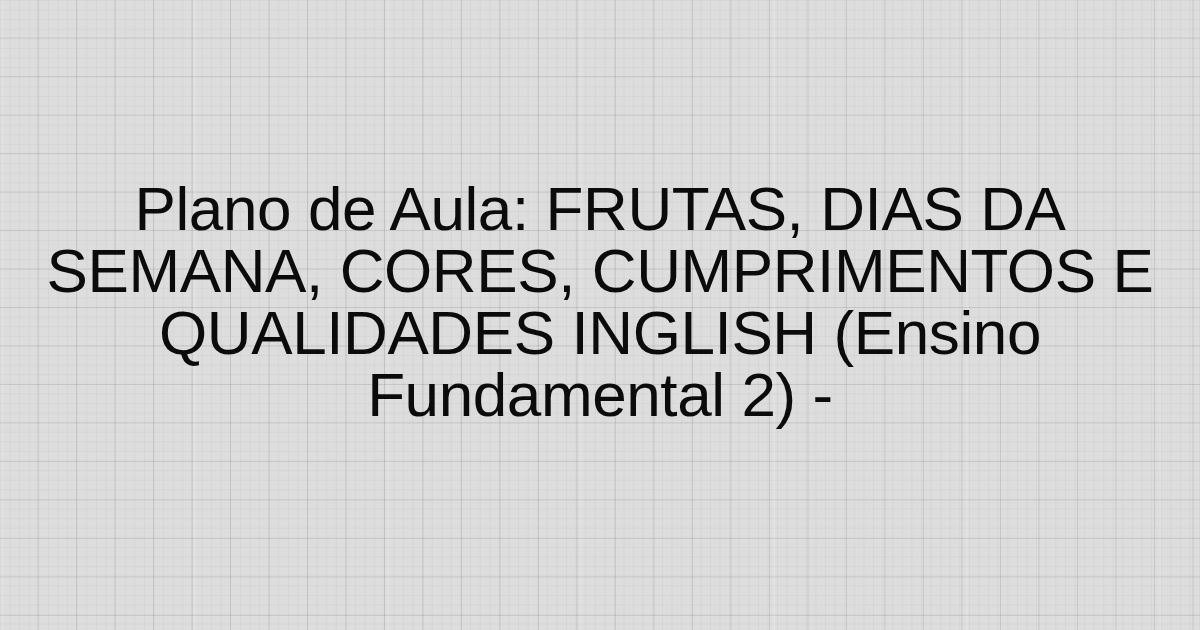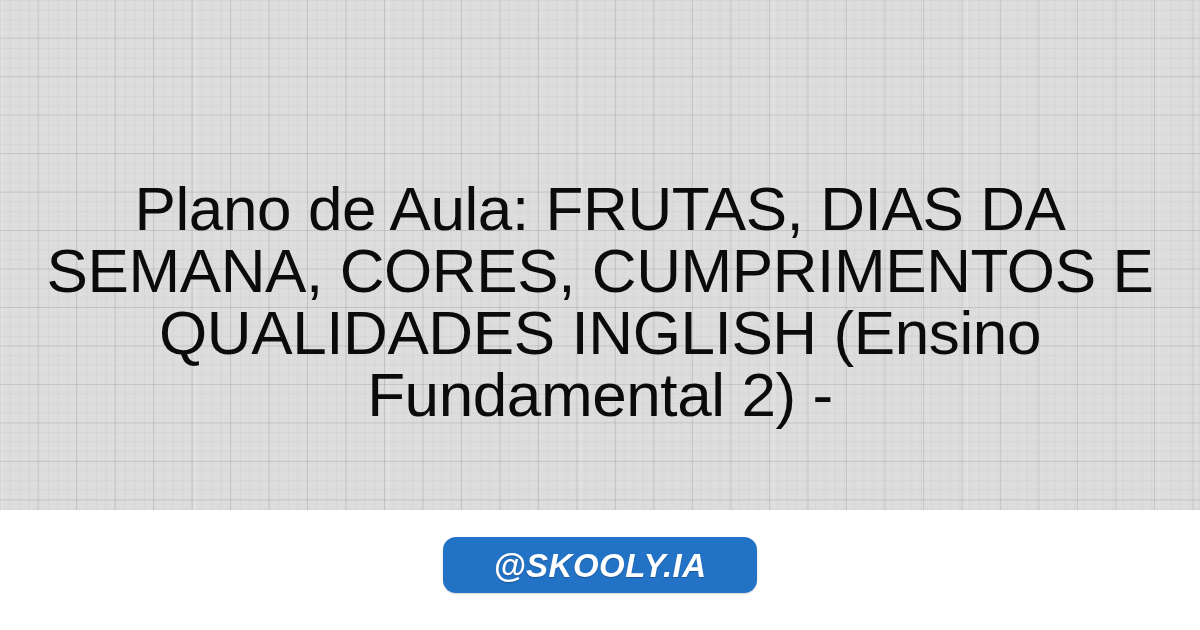--- a/index.html
+++ b/index.html
@@ -9,21 +9,21 @@
   body {
     width: 1200px;
     height: 630px;
     overflow: hidden;
     font-family: "Liberation Sans", sans-serif;
   }
 
   #card {
     position: relative;
     width: 1200px;
-    height: 510px;
+    height: 630px;
     background-color: #dddddd;
     background-image:
       
       linear-gradient(to right, rgba(150,150,155,0.10) 1px, transparent 1px),
       linear-gradient(to bottom, rgba(150,150,155,0.10) 1px, transparent 1px),
       
       linear-gradient(to right, rgba(120,122,128,0.22) 1px, transparent 1px),
       linear-gradient(to bottom, rgba(120,122,128,0.20) 1px, transparent 1px);
     background-size:
       9.6px 9.6px,
@@ -110,19 +110,14 @@
 <body>
 
 <div id="card">
 
   <div id="paper-texture"></div>
 
   <div id="title-block">
     <h1 id="title">Plano de Aula: FRUTAS, DIAS DA SEMANA, CORES, CUMPRIMENTOS E QUALIDADES INGLISH (Ensino Fundamental 2) -</h1>
   </div>
 
-  <div id="badge-wrap">
-    <div id="badge">
-      <span id="badge-text">@SKOOLY.IA</span>
-    </div>
-  </div>
 
 </div>
 
 </body></html>

